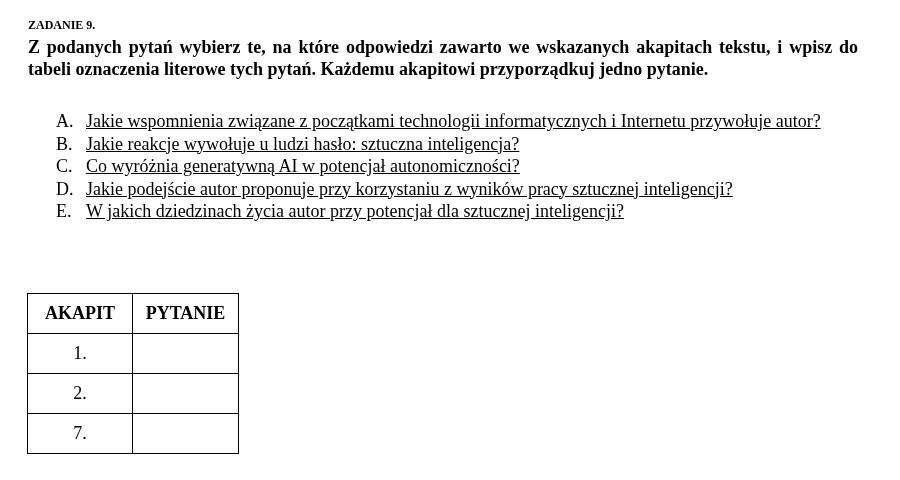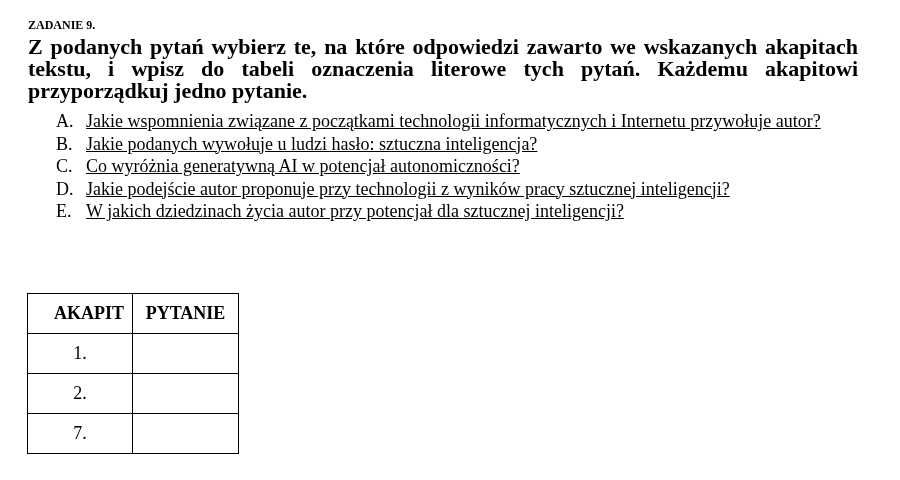--- a/index.html
+++ b/index.html
@@ -1,53 +1,53 @@
 <!DOCTYPE html>
 <html><head>
 <meta charset="utf-8">
 <style>
   html, body { margin:0; padding:0; background:#ffffff; }
   body { width:900px; height:480px; position:relative; overflow:hidden;
          font-family:"Liberation Serif", "DejaVu Serif", serif; color:#000; }
   .title { position:absolute; left:28px; top:14px; font-weight:bold; font-size:12px; line-height:22px; margin:0; }
-  .instr { position:absolute; left:28px; top:36px; width:830px; font-weight:bold; font-size:22px; line-height:22px;
+  .instr { position:absolute; left:28px; top:36px; width:830px; font-weight:bold; font-size:18px; line-height:22px;
            text-align:justify; margin:0; }
   .questions { position:absolute; left:56px; top:110px; width:802px; font-size:18px; line-height:22.5px; margin:0; padding:0; list-style:none; }
   .q { display:flex; margin:0; }
   .q .letter { width:30px; flex:0 0 30px; }
   .q .text { flex:1; text-align:justify;text-decoration:underline; }
   table.answers { position:absolute; left:27px; top:293px; border-collapse:collapse; font-size:18px; }
   table.answers th, table.answers td { border:1.5px solid #000; height:39px; padding:0 8px; }
   table.answers th { font-weight:bold; }
   table.answers th.c1, table.answers td.c1 { width:88px; text-align:center; }
   table.answers th.c2, table.answers td.c2 { width:89px; }
-  table.answers th.c1 { text-align:right; }
+  table.answers th.c1 { text-align:center; }
 </style>
 </head>
 <body>
 
 <h1 class="title">ZADANIE 9.</h1>
 <p class="instr">Z podanych pytań wybierz te, na które odpowiedzi zawarto we wskazanych akapitach tekstu, i wpisz do tabeli oznaczenia literowe tych pytań. Każdemu akapitowi przyporządkuj jedno pytanie.</p>
 
 <ul class="questions">
   <li class="q">
     <span class="letter">A.</span>
     <span class="text">Jakie wspomnienia związane z początkami technologii informatycznych i Internetu przywołuje autor?</span>
   </li>
   <li class="q">
     <span class="letter">B.</span>
-    <span class="text">Jakie podanych wywołuje u ludzi hasło: sztuczna inteligencja?</span>
+    <span class="text">Jakie reakcje wywołuje u ludzi hasło: sztuczna inteligencja?</span>
   </li>
   <li class="q">
     <span class="letter">C.</span>
     <span class="text">Co wyróżnia generatywną AI w potencjał autonomiczności?</span>
   </li>
   <li class="q">
     <span class="letter">D.</span>
-    <span class="text">Jakie podejście autor proponuje przy technologii z wyników pracy sztucznej inteligencji?</span>
+    <span class="text">Jakie podejście autor proponuje przy korzystaniu z wyników pracy sztucznej inteligencji?</span>
   </li>
   <li class="q">
     <span class="letter">E.</span>
     <span class="text">W jakich dziedzinach życia autor przy potencjał dla sztucznej inteligencji?</span>
   </li>
 </ul>
 
 <table class="answers">
   <thead>
     <tr>

